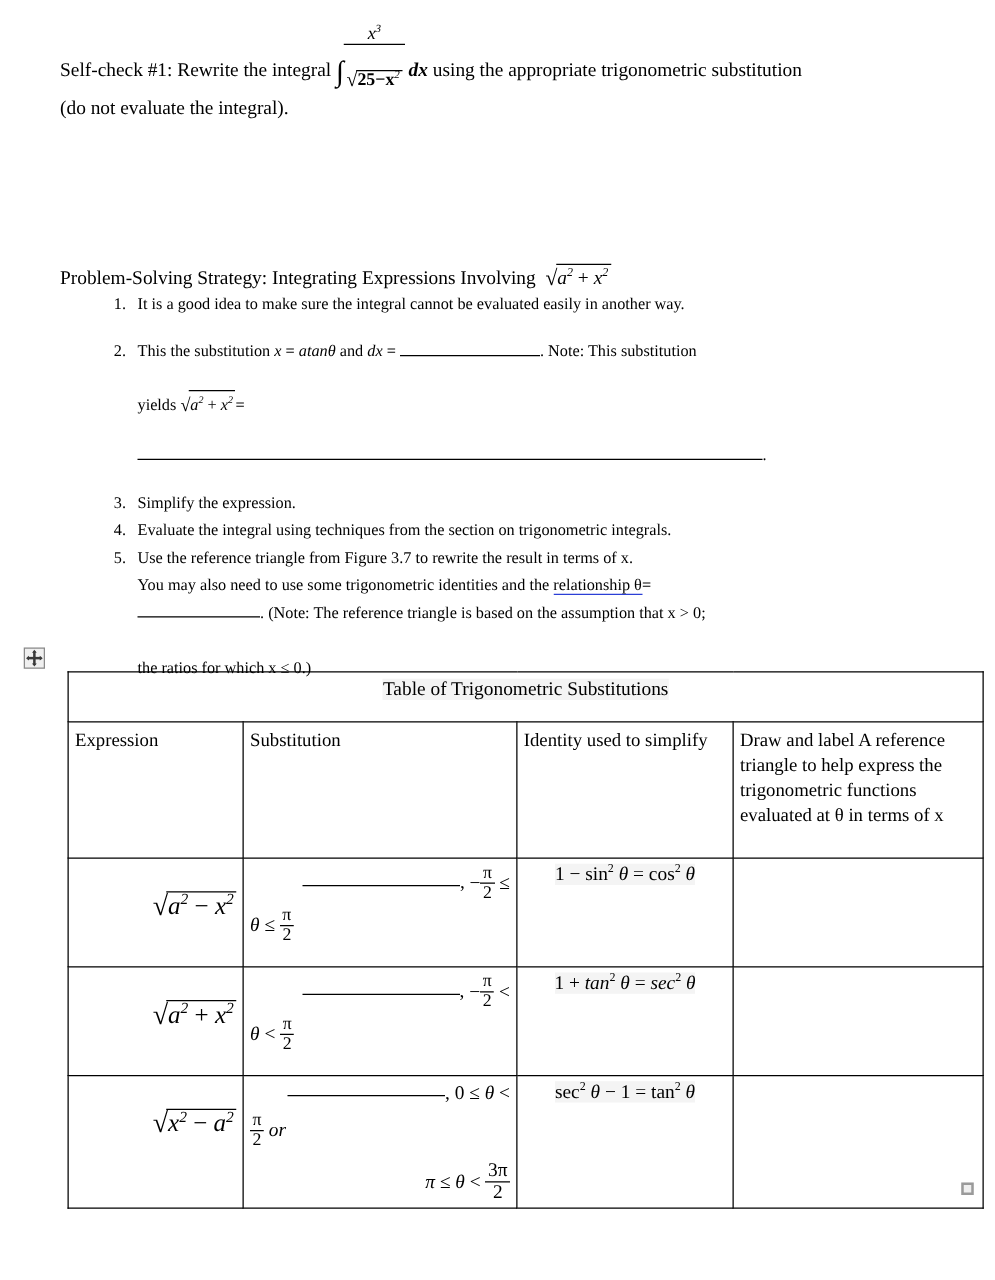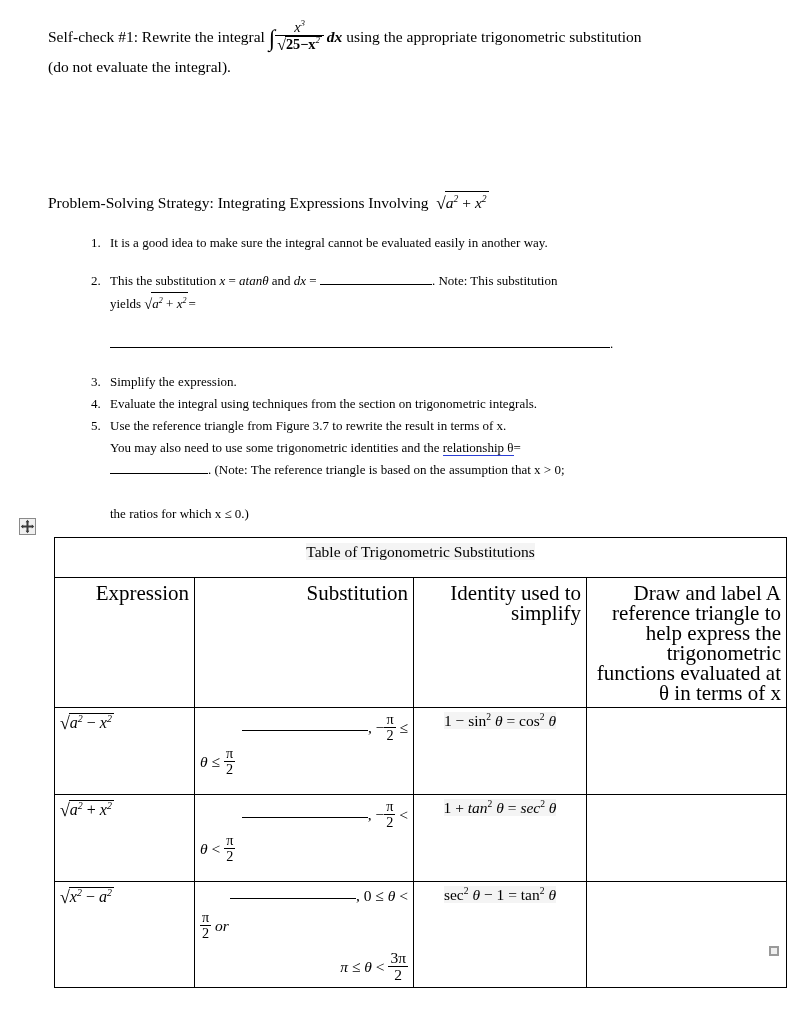--- a/index.html
+++ b/index.html
@@ -16,21 +16,21 @@
     overflow: hidden;
   }
 
   
   .mi { font-style: italic; }
   .mup { font-style: normal; }
   .sup { font-size: 0.62em; vertical-align: super; line-height: 0; }
   .math { font-family: "Liberation Serif", "DejaVu Serif", serif; }
 
   
-  .sqrt { display: inline-block; white-space: nowrap; }
+  .sqrt { display: inline-block; white-space: nowrap; margin-top: 20px; }
   .sqrt > .rad {
     display: inline-block;
     font-size: 1.12em;
     transform: translateY(0.04em);
   }
   .sqrt > .rand {
     display: inline-block;
     border-top: 1.1px solid #000;
     padding: 0 2px 0 1px;
     margin-left: -1px;
@@ -108,34 +108,34 @@
     padding: 4px 5px;
   }
   #trig-table tr.head-title td {
     height: 30px;
     text-align: center;
     font-size: 15.5px;
     padding-top: 5px;
   }
   #trig-table tr.head-cols td {
     height: 99px;
-    text-align: right;
-    font-size: 21px;
+    text-align: left;
+    font-size: 15px;
     line-height: 20px;
     padding-top: 5px;
   }
   #trig-table tr.data td { height: 78px; }
   #trig-table tr.data.tall td { height: 82px; }
 
   .col-expr  { width: 140px; }
   .col-sub   { width: 219px; }
   .col-ident { width: 173px; }
   .col-draw  { width: 200px; }
 
-  .expr-cell { text-align: left; font-size: 16px; padding-top: 4px; text-decoration: underline; }
+  .expr-cell { text-align: right; font-size: 20px; padding-top: 4px; text-decoration: underline; }
   .sub-cell  { font-size: 15.5px; line-height: 20px; }
   .ident-cell{ text-align: center; font-size: 15.5px; padding-top: 4px; }
 
   .sub-line1 { display: block; text-align: right; }
   .sub-line2 { display: block; margin-top: 4px; }
   .sub-line3 { display: block; text-align: right; margin-top: 10px; }
   .sub-blank { width: 126px; margin-right: 0; vertical-align: 2px; }
 
   
   #table-move-handle {

